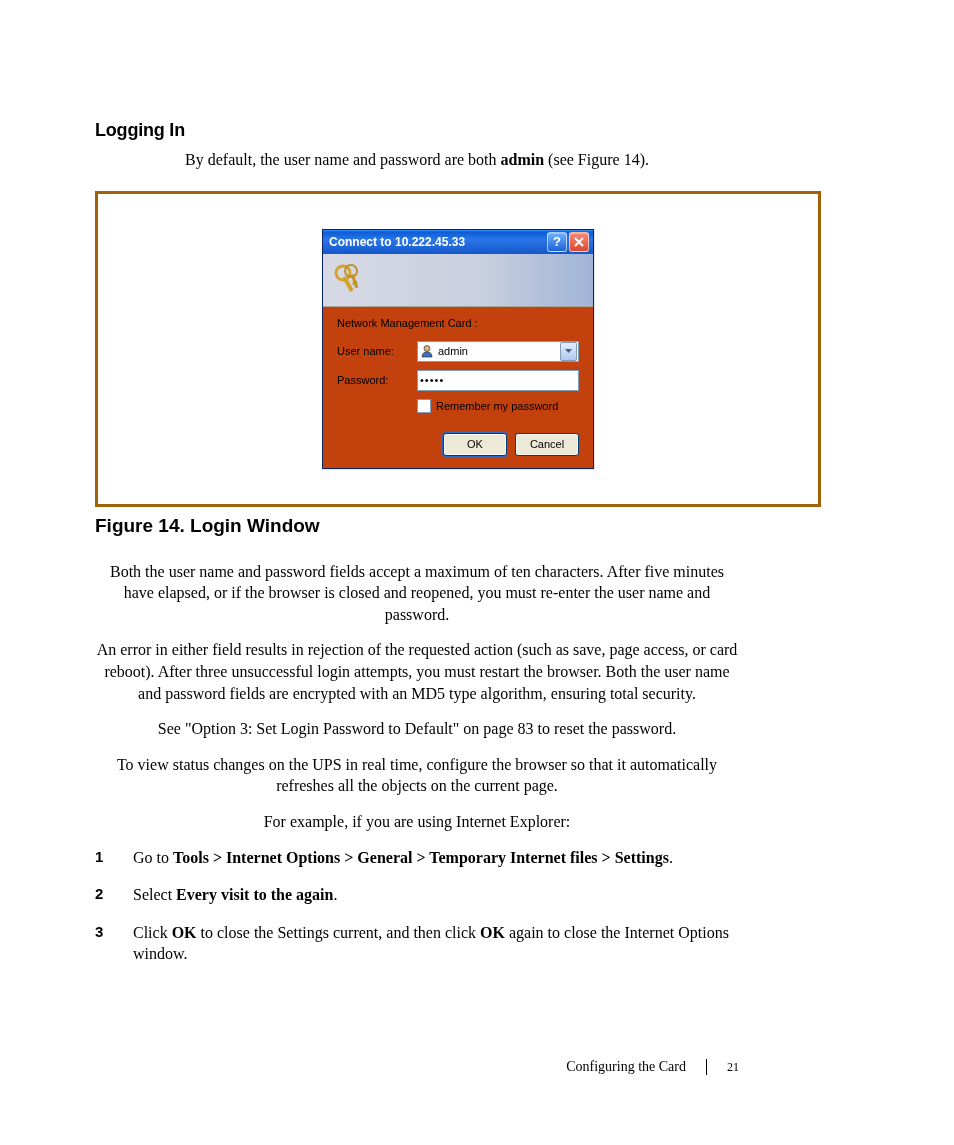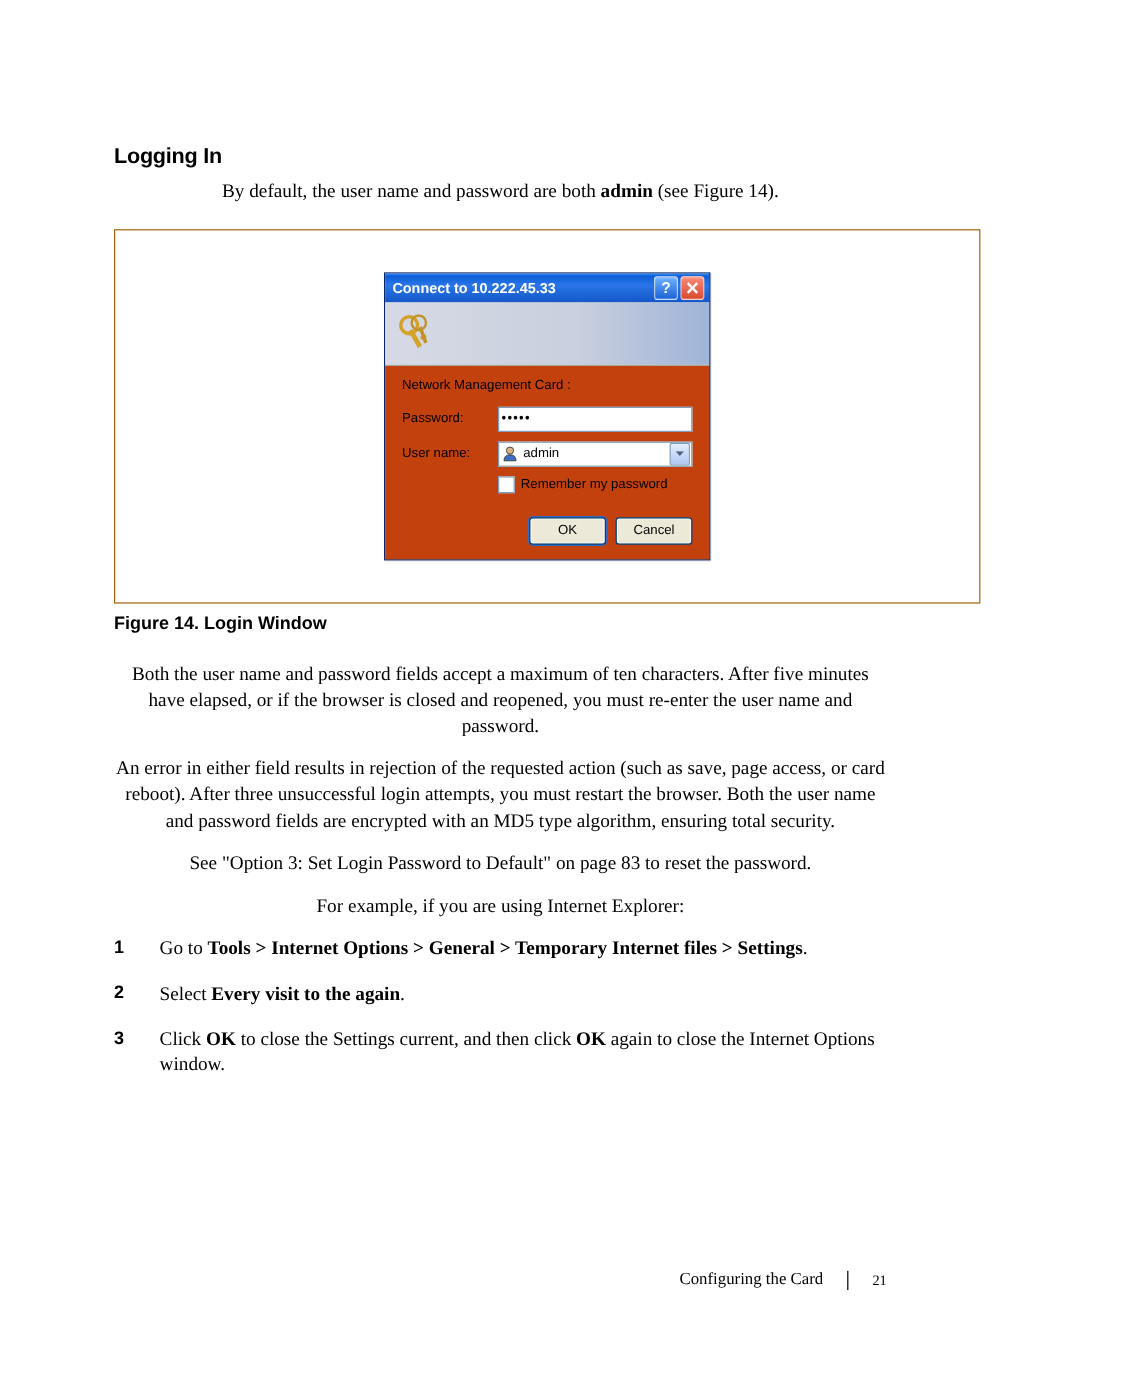--- a/index.html
+++ b/index.html
@@ -24,32 +24,32 @@
     letter-spacing: -0.2px;
   }
   p.body {
     font-size: 16px;
     line-height: 1.35;
     margin: 0 0 14px 0;
     text-align: center;
   }
   .bold { font-weight: bold; }
   .figure-box {
-    border: 1px solid #a16207;
+    border: 3px solid #a16207;
     width: 720px;
     height: 310px;
     margin: 20px 0 8px 0;
     display: flex;
     align-items: center;
     justify-content: center;
   }
   .figcap {
     font-family: Arial, Helvetica, sans-serif;
     font-weight: bold;
-    font-size: 15px;
+    font-size: 19px;
     margin: 0 0 24px 0;
   }
 
   
   .xp-dialog {
     width: 270px;
     border: 1px solid #0a246a;
     font-family: Tahoma, Arial, sans-serif;
     font-size: 11px;
     background: #ece9d8;
@@ -252,44 +252,44 @@
           <circle cx="10" cy="10" r="7" fill="none" stroke="#d4a32c" stroke-width="3"></circle>
           <rect x="13" y="13" width="4" height="16" fill="#d4a32c" transform="rotate(-30 15 21)"></rect>
           <rect x="19" y="22" width="5" height="3" fill="#d4a32c" transform="rotate(-30 15 21)"></rect>
           <circle cx="18" cy="8" r="6" fill="none" stroke="#c1922a" stroke-width="2"></circle>
           <rect x="20" y="11" width="3" height="14" fill="#c1922a" transform="rotate(-20 22 18)"></rect>
         </svg>
       </div>
 
       <div class="xp-body">
         <div class="xp-prompt">Network Management Card :</div>
-
-        <div class="xp-row">
-          <div class="xp-label">Password:</div>
-          <div class="xp-input-wrap">
-            <span class="xp-input-text" style="letter-spacing:1px;">•••••</span>
-          </div>
-        </div>
 
         <div class="xp-row">
           <div class="xp-label">User name:</div>
           <div class="xp-input-wrap">
             <svg class="xp-user-icon" viewBox="0 0 14 14">
               <circle cx="7" cy="4.5" r="3" fill="#d9b380" stroke="#333" stroke-width="0.7"></circle>
               <path d="M2 13 Q2 8 7 8 Q12 8 12 13 Z" fill="#3a6fc4" stroke="#333" stroke-width="0.7"></path>
             </svg>
             <span class="xp-input-text">admin</span>
             <div class="xp-dropdown-arrow">
               <svg viewBox="0 0 7 4">
                   <path d="M0 0 L7 0 L3.5 4 Z" fill="#4d6185"></path>
                 </svg>
             </div>
           </div>
         </div>
 
+        <div class="xp-row">
+          <div class="xp-label">Password:</div>
+          <div class="xp-input-wrap">
+            <span class="xp-input-text" style="letter-spacing:1px;">•••••</span>
+          </div>
+        </div>
+
         <div class="xp-remember">
           <div class="xp-checkbox"></div>
           <span>Remember my password</span>
         </div>
 
         <div class="xp-buttons">
           <div class="xp-btn default">
             <span>OK</span>
           </div>
           <div class="xp-btn">
@@ -300,20 +300,21 @@
 
     </div>
   </div>
 
   <div class="figcap">Figure 14. Login Window</div>
 
   <p class="body">Both the user name and password fields accept a maximum of ten characters. After five minutes have elapsed, or if the browser is closed and reopened, you must re-enter the user name and password.</p>
   <p class="body">An error in either field results in rejection of the requested action (such as save, page access, or card reboot). After three unsuccessful login attempts, you must restart the browser. Both the user name and password fields are encrypted with an MD5 type algorithm, ensuring total security.</p>
   <p class="body">See "Option 3: Set Login Password to Default" on page 83 to reset the password.</p>
 
+  <p class="body">To view status changes on the UPS in real time, configure the browser so that it automatically refreshes all the objects on the current page.</p>
   <p class="body">For example, if you are using Internet Explorer:</p>
 
   <ol class="steps">
     <li>
       <span>Go to </span><span class="bold">Tools &gt; Internet Options &gt; General &gt; Temporary Internet files &gt; Settings</span><span>.</span>
     </li>
     <li>
       <span>Select </span><span class="bold">Every visit to the again</span><span>.</span>
     </li>
     <li>

